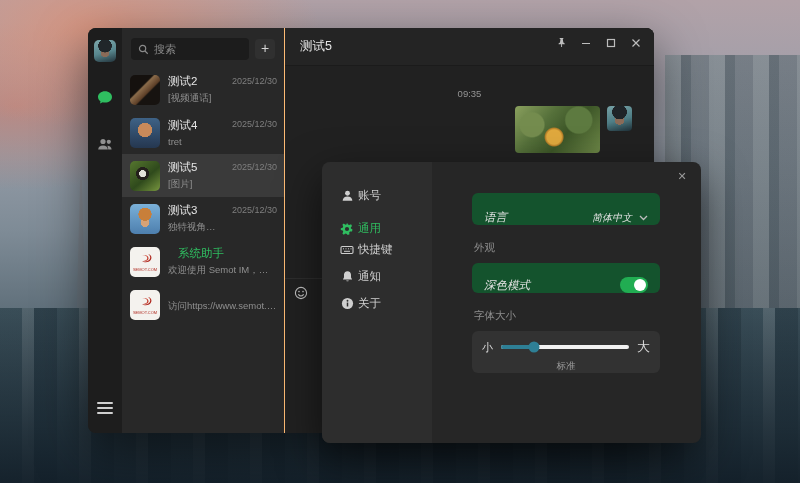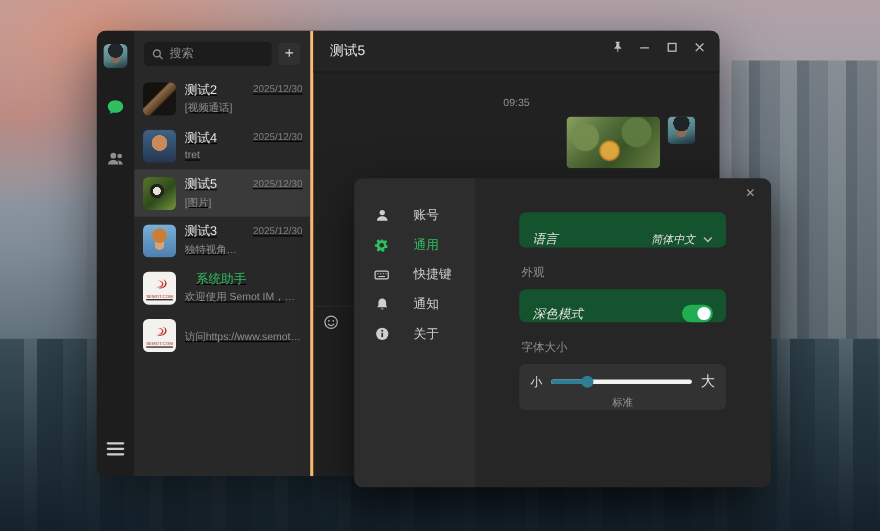--- a/index.html
+++ b/index.html
@@ -36,30 +36,30 @@
   .side-avatar { width:22px; height:22px; border-radius:5px; margin-top:12px;
     background: radial-gradient(circle at 50% 26%, #20262a 0 34%, rgba(0,0,0,0) 35%),
                 radial-gradient(circle at 50% 58%, #8a6b58 0 26%, rgba(0,0,0,0) 27%),
                 linear-gradient(165deg,#7ea8ab 0%,#58878e 55%,#23343c 100%); }
   .side-icon { width:20px; height:20px; margin-top:26px; display:flex; align-items:center; justify-content:center; }
   .side-spacer { flex:1; }
   .burger { width:16px; margin-bottom:16px; }
   .burger div { height:2px; background:#cfcfcf; margin:3px 0; border-radius:1px; }
 
   
-  .chatlist { width:163px; background:#282828; flex-shrink:0; display:flex; flex-direction:column; border-right:3px solid #fdba74; }
+  .chatlist { width:163px; background:#282828; flex-shrink:0; display:flex; flex-direction:column; border-right:1px solid #fdba74; }
   .search-row { display:flex; align-items:center; gap:6px; padding:10px 9px 8px 9px; }
   .search-box { flex:1; height:22px; background:#1c1c1c; border:none; border-radius:4px; display:flex; align-items:center; padding:0 7px; gap:5px; }
   .search-box input { background:transparent; border:none; outline:none; color:#bbb; font-size:11px; width:80px; }
   .search-box input::placeholder { color:#8a8a8a; }
   .add-btn { width:20px; height:20px; background:#303030; border-radius:4px; color:#d5d5d5;
     font-size:14px; line-height:18px; text-align:center; cursor:pointer; }
 
   .rows { flex:1; overflow:hidden; }
-  .row { height:43px; display:flex; align-items:center; padding:0 7px 0 8px; gap:8px;text-decoration:underline; }
+  .row { height:43px; display:flex; align-items:center; padding:0 7px 0 8px; gap:8px; }
   .row.sel { background:#3a3a3a; }
   .row-avatar { width:30px; height:30px; border-radius:5px; flex-shrink:0; position:relative; overflow:hidden; }
   .row-main { flex:1; min-width:0; }
   .row-name { font-size:11.5px; color:#e6e6e6; white-space:nowrap; overflow:hidden; }
   .row-name.green { color:#2fbe60;margin-left:10px; }
   .row-sub { font-size:9.5px; color:#8f8f8f; margin-top:3px; white-space:nowrap; overflow:hidden; text-overflow:ellipsis; }
   .row-time { font-size:9px; color:#7f7f7f; align-self:flex-start; margin-top:8px; flex-shrink:0; }
 
   .av0 { background:linear-gradient(135deg,#15110e 38%,#8a6b4a 42%,#5e4028 58%,#171310 62%); }
   .av1 { background:radial-gradient(circle at 50% 40%,#c98a5a 0 30%,rgba(0,0,0,0) 31%),linear-gradient(180deg,#3e6286,#253750); }
@@ -88,22 +88,22 @@
       radial-gradient(circle at 50% 56%, #8a6b58 0 25%, rgba(0,0,0,0) 26%),
       linear-gradient(165deg,#76a2a6 0%,#4e7d85 55%,#1f3038 100%); }
 
   .inputarea { flex:1; border-top:1px solid #2e2e2e; padding:7px 0 0 9px; }
 
   
   .dialog { position:absolute; left:322px; top:162px; width:379px; height:281px;
     display:flex; border-radius:8px; overflow:hidden; background:#262626;
     box-shadow:0 16px 44px rgba(0,0,0,.6); }
   .dlg-menu { width:110px; background:#2d2d2d; padding-top:20px; flex-shrink:0; }
-  .menu-item { height:27px; display:flex; align-items:center; gap:22px; padding-left:18px; cursor:pointer; color:#cfcfcf; font-size:11.5px; }
-  .menu-item.active { color:#2fbe60; }
+  .menu-item { height:27px; display:flex; align-items:center; gap:4px; padding-left:18px; cursor:pointer; color:#cfcfcf; font-size:11.5px; }
+  .menu-item.active { color:#2fbe60;align-items:flex-end; }
   .menu-item .mi { width:14px; height:14px; display:flex; align-items:center; justify-content:center; }
 
   .dlg-content { flex:1; position:relative; padding:0 41px 0 40px; }
   .dlg-close { position:absolute; top:6px; right:11px; width:16px; height:16px; color:#9a9a9a;
     font-size:11px; line-height:16px; text-align:center; cursor:pointer; }
   .setting-row { background:#14532d; border-radius:6px; height:32px; display:flex; align-items:flex-end; padding:0 12px;font-style:italic; }
   .setting-row.first { margin-top:31px; }
   .s-label { font-size:11.5px; color:#e3e3e3; }
   .s-right { margin-left:auto; display:flex; align-items:center; gap:7px; cursor:pointer; }
   .s-value { font-size:10px; color:#e3e3e3; }

